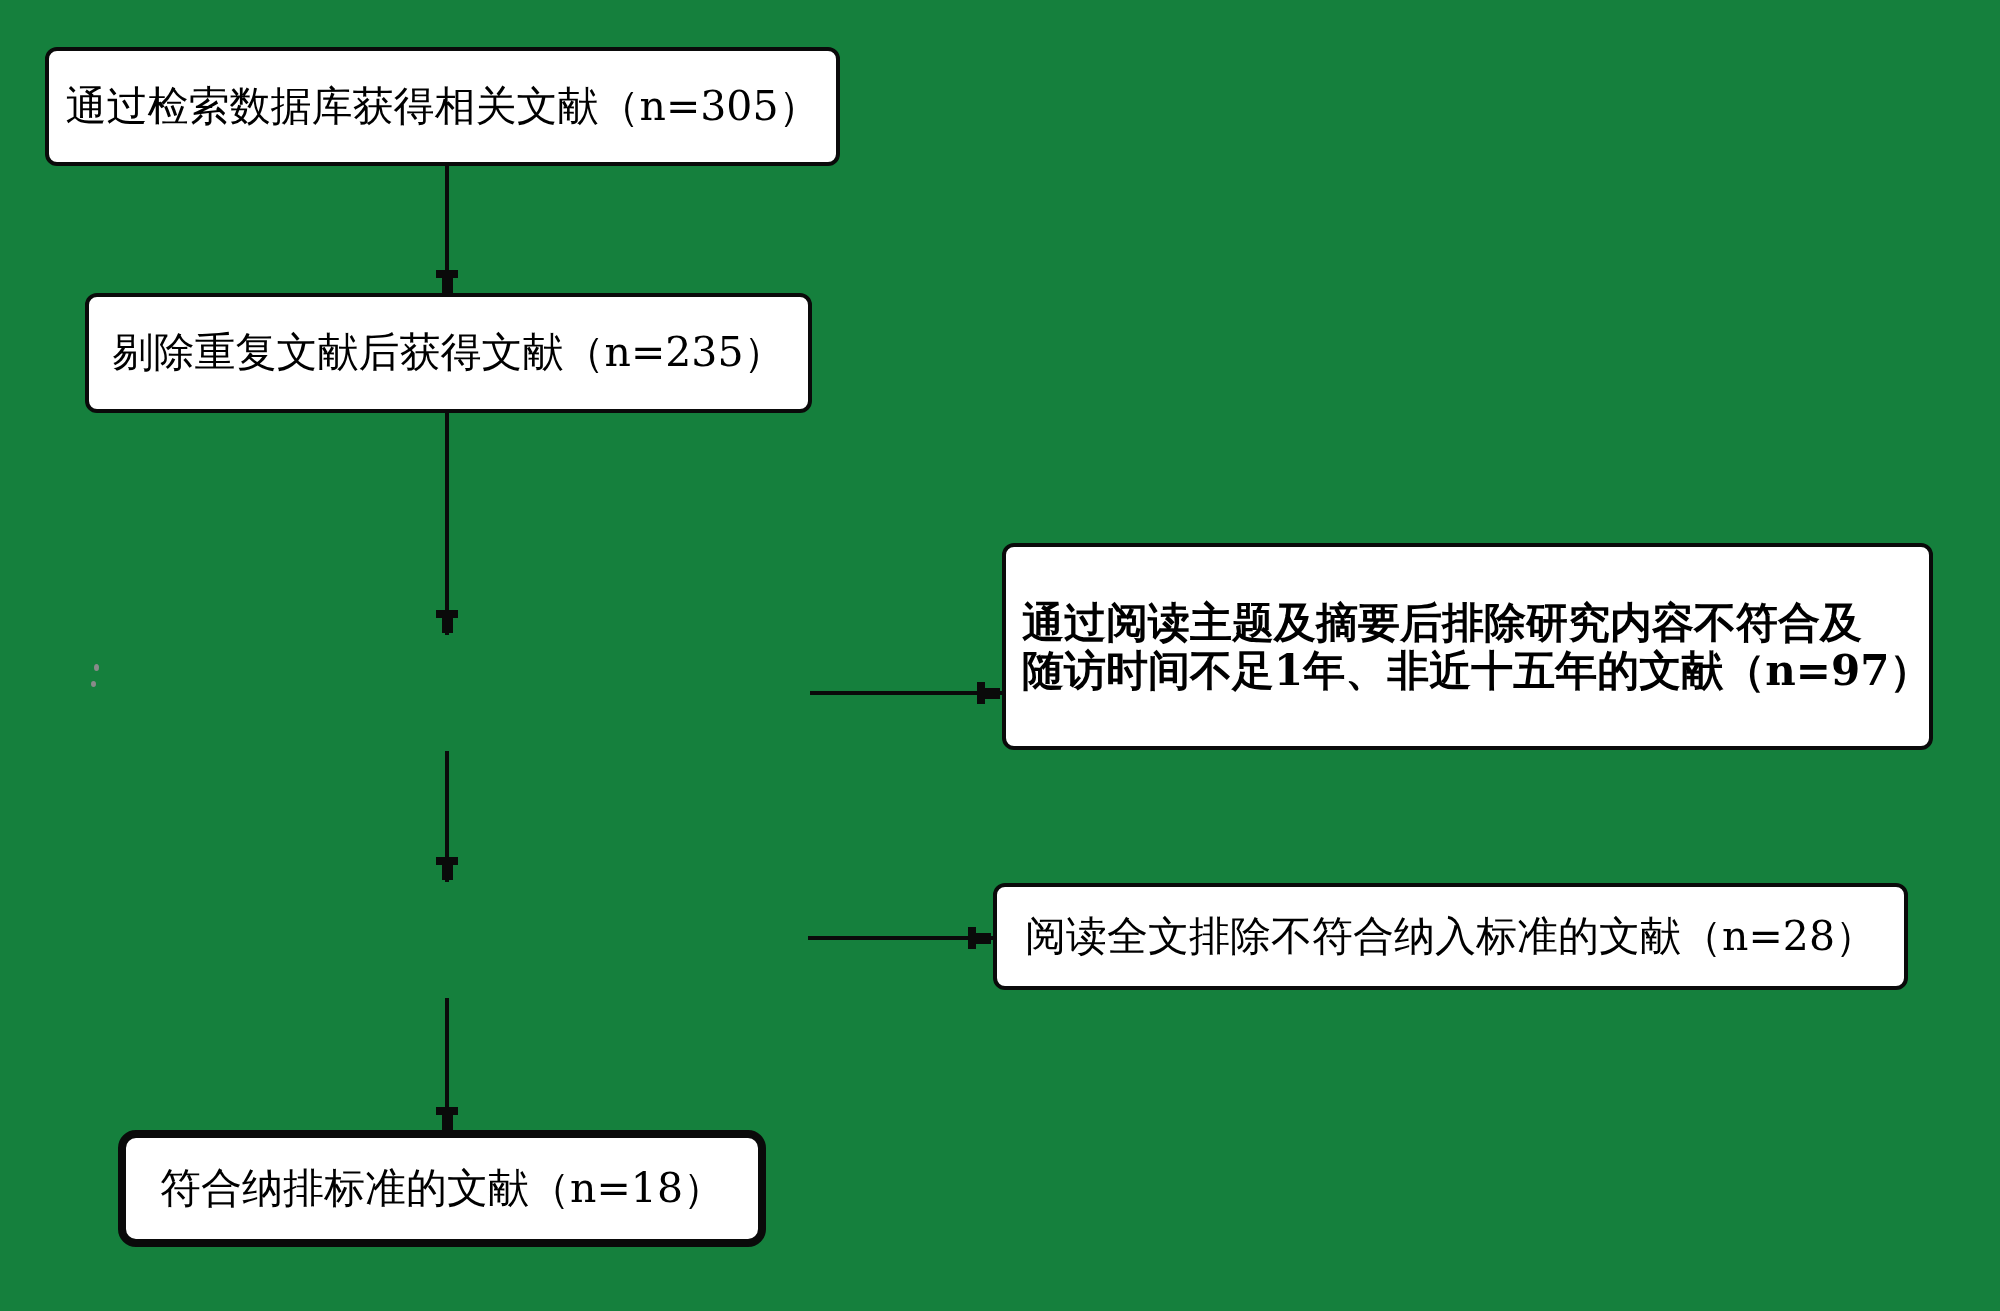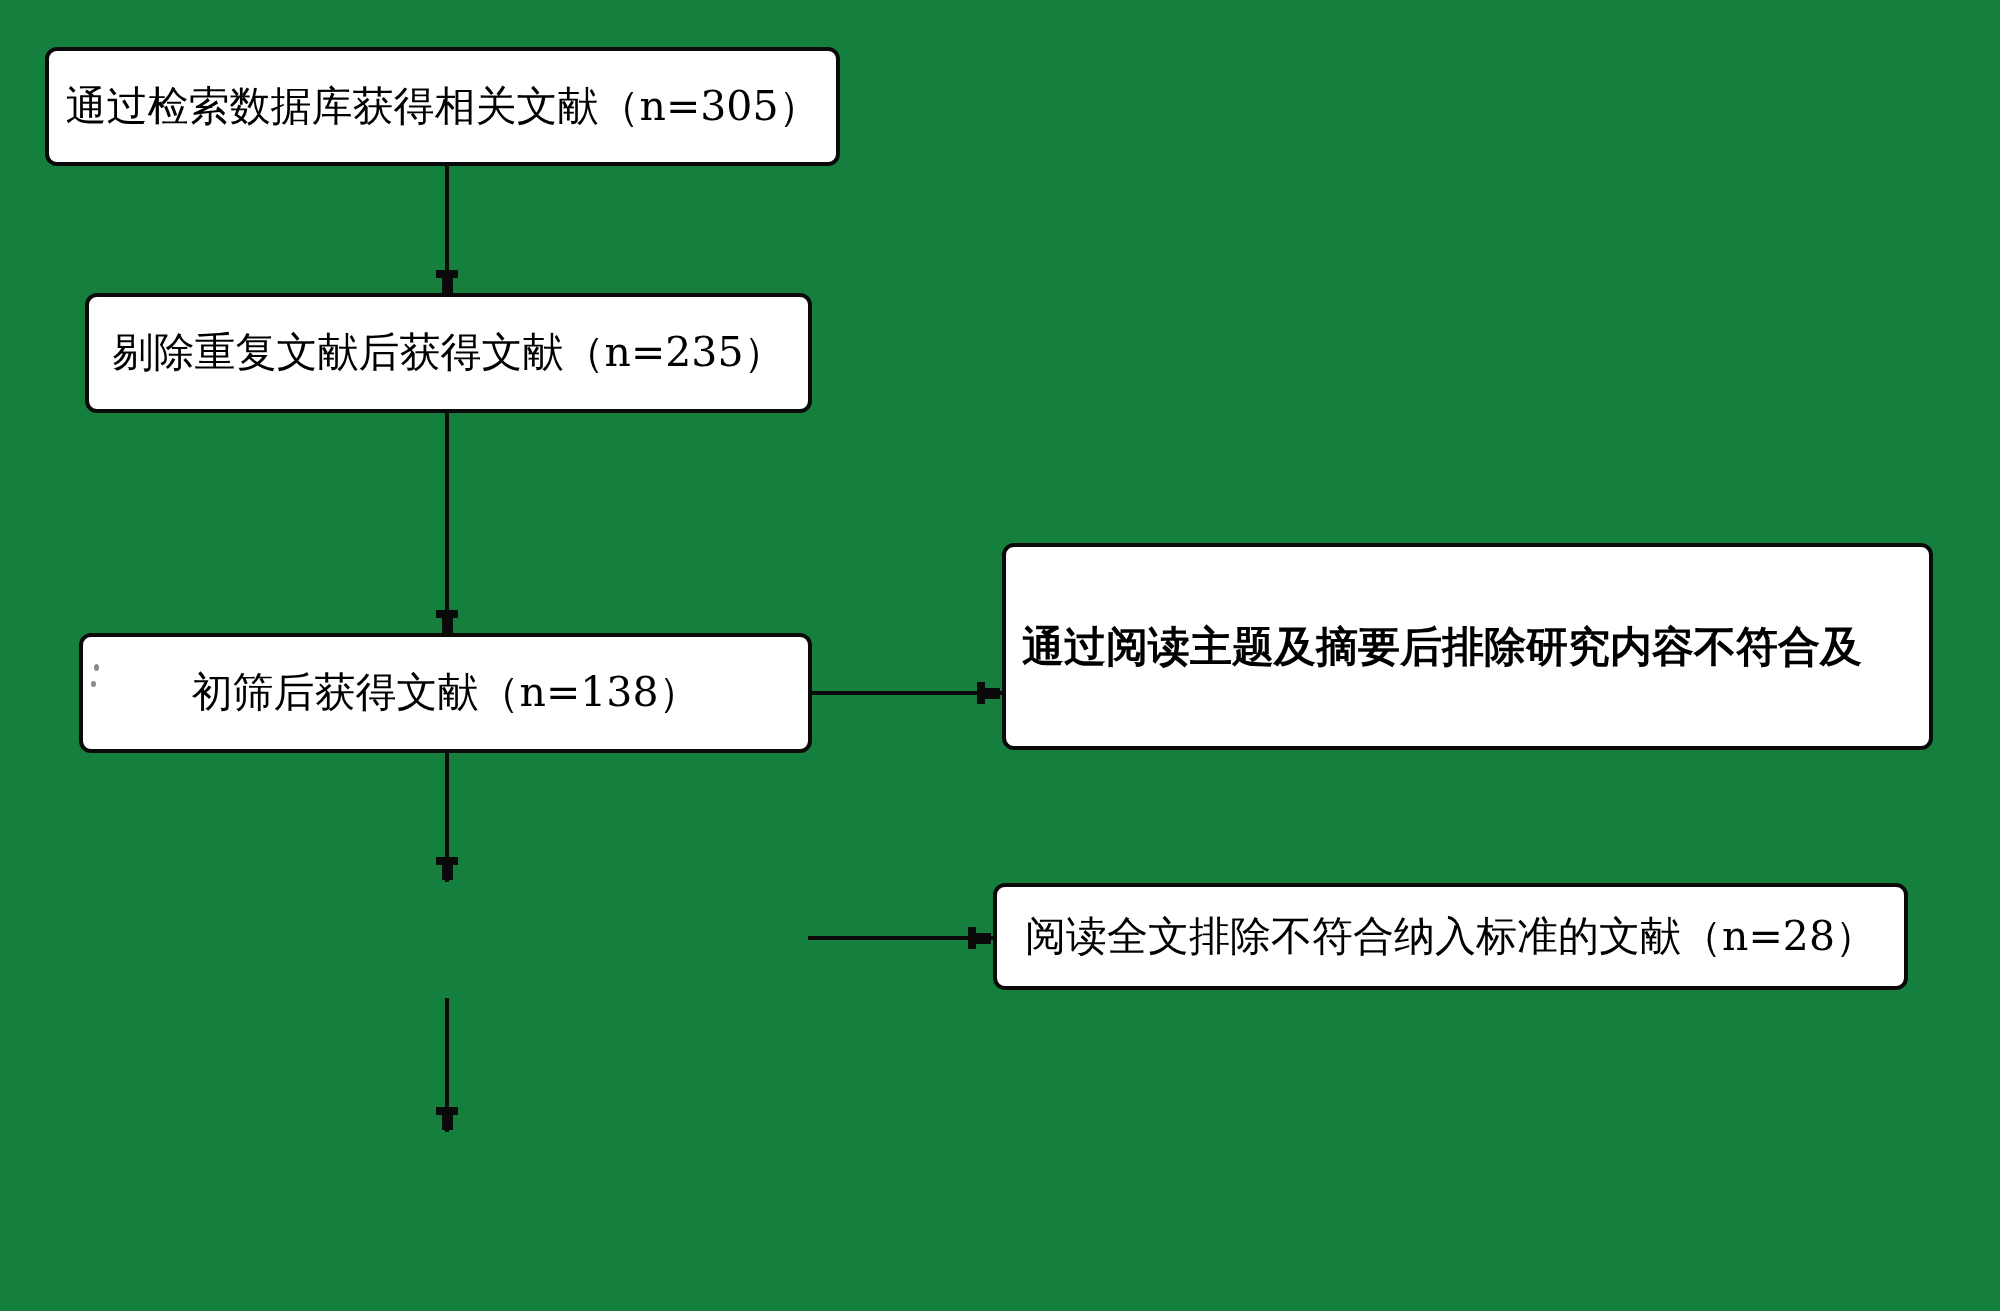--- a/index.html
+++ b/index.html
@@ -56,28 +56,29 @@
 <div class="canvas">
 
   <div class="node" style="left:45px;top:47px;width:795px;height:119px">
     <span>通过检索数据库获得相关文献（n=305）</span>
   </div>
 
   <div class="node" style="left:85px;top:293px;width:727px;height:120px">
     <span>剔除重复文献后获得文献（n=235）</span>
   </div>
 
-  <div class="node" style="left:79px;top:633px;width:733px;height:120px">
-    <span>初筛后获得文献（n=138）</span>
-  </div>
 
 
+  <div class="node bold" style="left:118px;top:1130px;width:648px;height:117px">
+    <span>符合纳排标准的文献（n=18）</span>
+  </div>
 
   <div class="node multiline" style="left:1002px;top:543px;width:931px;height:207px">
     <span>通过阅读主题及摘要后排除研究内容不符合及</span>
+    <span>随访时间不足1年、非近十五年的文献（n=97）</span>
   </div>
 
   <div class="node" style="left:993px;top:883px;width:915px;height:107px">
     <span>阅读全文排除不符合纳入标准的文献（n=28）</span>
   </div>
 
   <div class="vline" style="left:445px;top:164px;height:131px"></div>
   <div class="ah-down" style="left:436px;top:270px"></div>
 
   <div class="vline" style="left:445px;top:411px;height:224px"></div>

